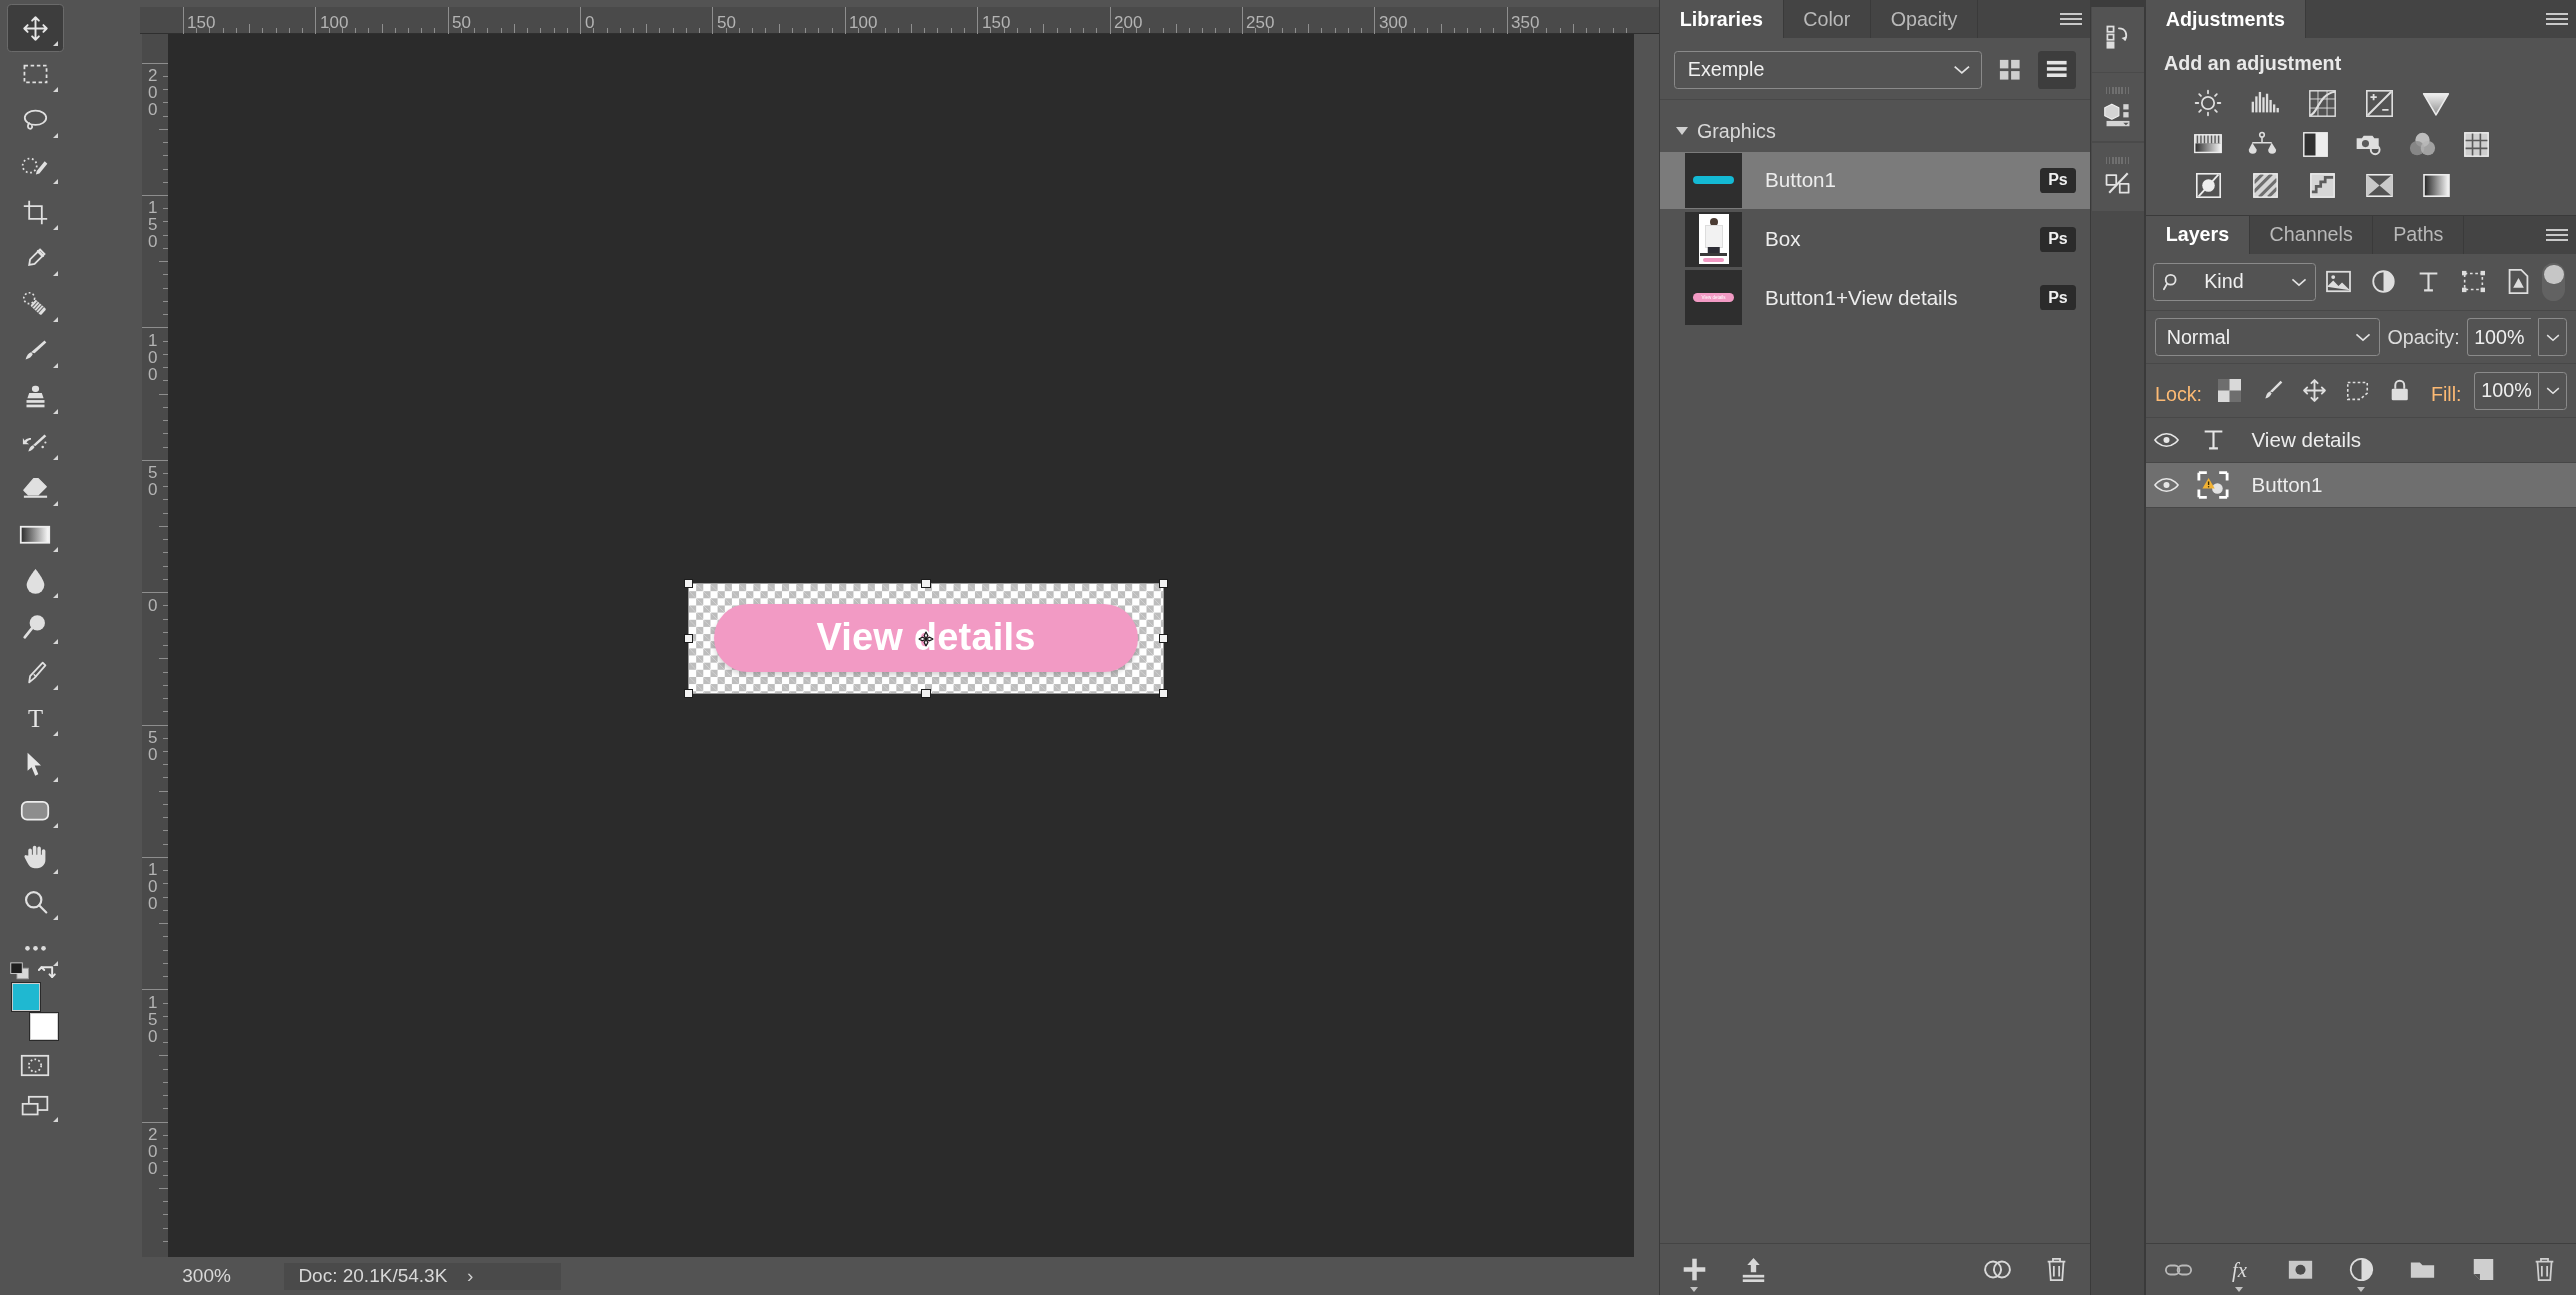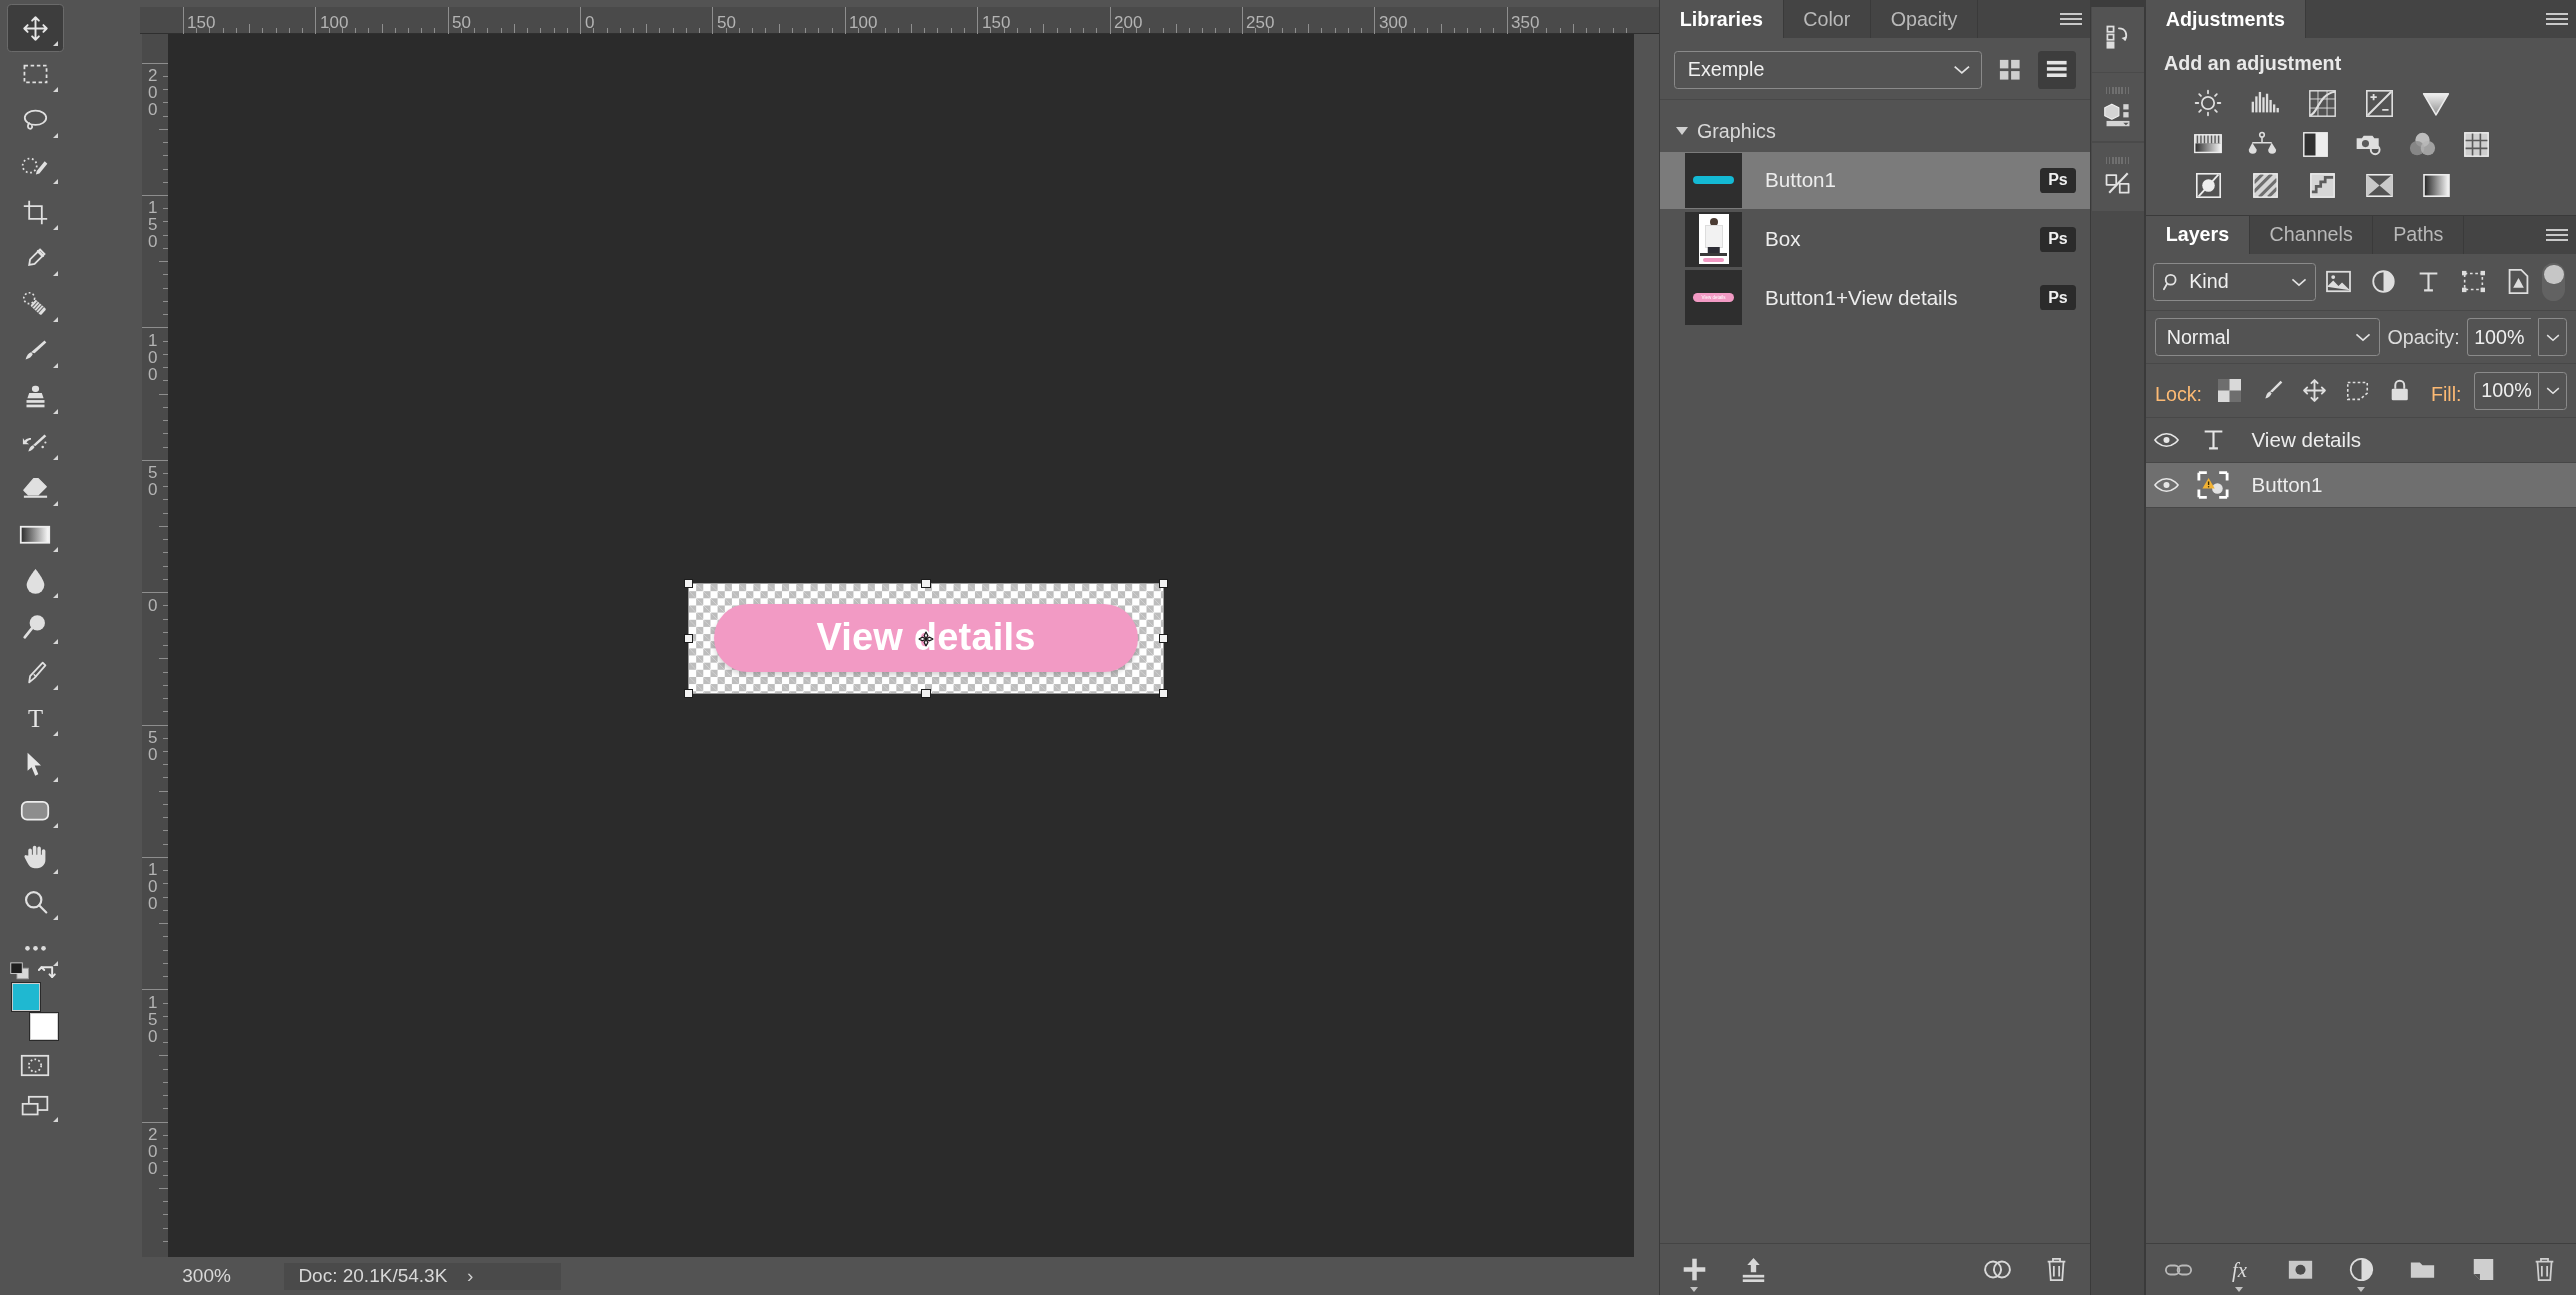--- a/index.html
+++ b/index.html
@@ -248,21 +248,21 @@
   .adj-row { display: flex; align-items: center; gap: 23px; padding-left: 45px; }
   .adj-ico { width: 34px; height: 34px; display: flex; align-items: center; justify-content: center; }
 
   .layers-panel { flex: 1 1 auto; display: flex; flex-direction: column; min-height: 0; }
   .filter-row {
     display: flex; align-items: center; gap: 0; padding: 9px 10.7px 9px 7.2px;
     border-bottom: 0.9px solid #484848;
   }
   .kind-select {
     width: 163px; height: 38px; border: 0.9px solid #8a8a8a; border-radius: 3.6px;
-    display: flex; align-items: center; gap: 8px; padding: 0 7.2px 0 9px;
+    display: flex; align-items: center; gap: 23px; padding: 0 7.2px 0 9px;
     color: #f0f0f0; font-size: 19.7px;
   }
   .filter-ico { width: 45px; height: 38px; display: flex; align-items: center; justify-content: center; }
   .filter-toggle {
     width: 23px; height: 38px; background: #626262; border-radius: 11.6px;
     display: flex; align-items: flex-start; justify-content: center; padding-top: 1.8px;
     margin-left: 1.8px;
   }
   .filter-toggle .knob { width: 19.7px; height: 19.7px; border-radius: 50%; background: #c6c6c6; }
 

